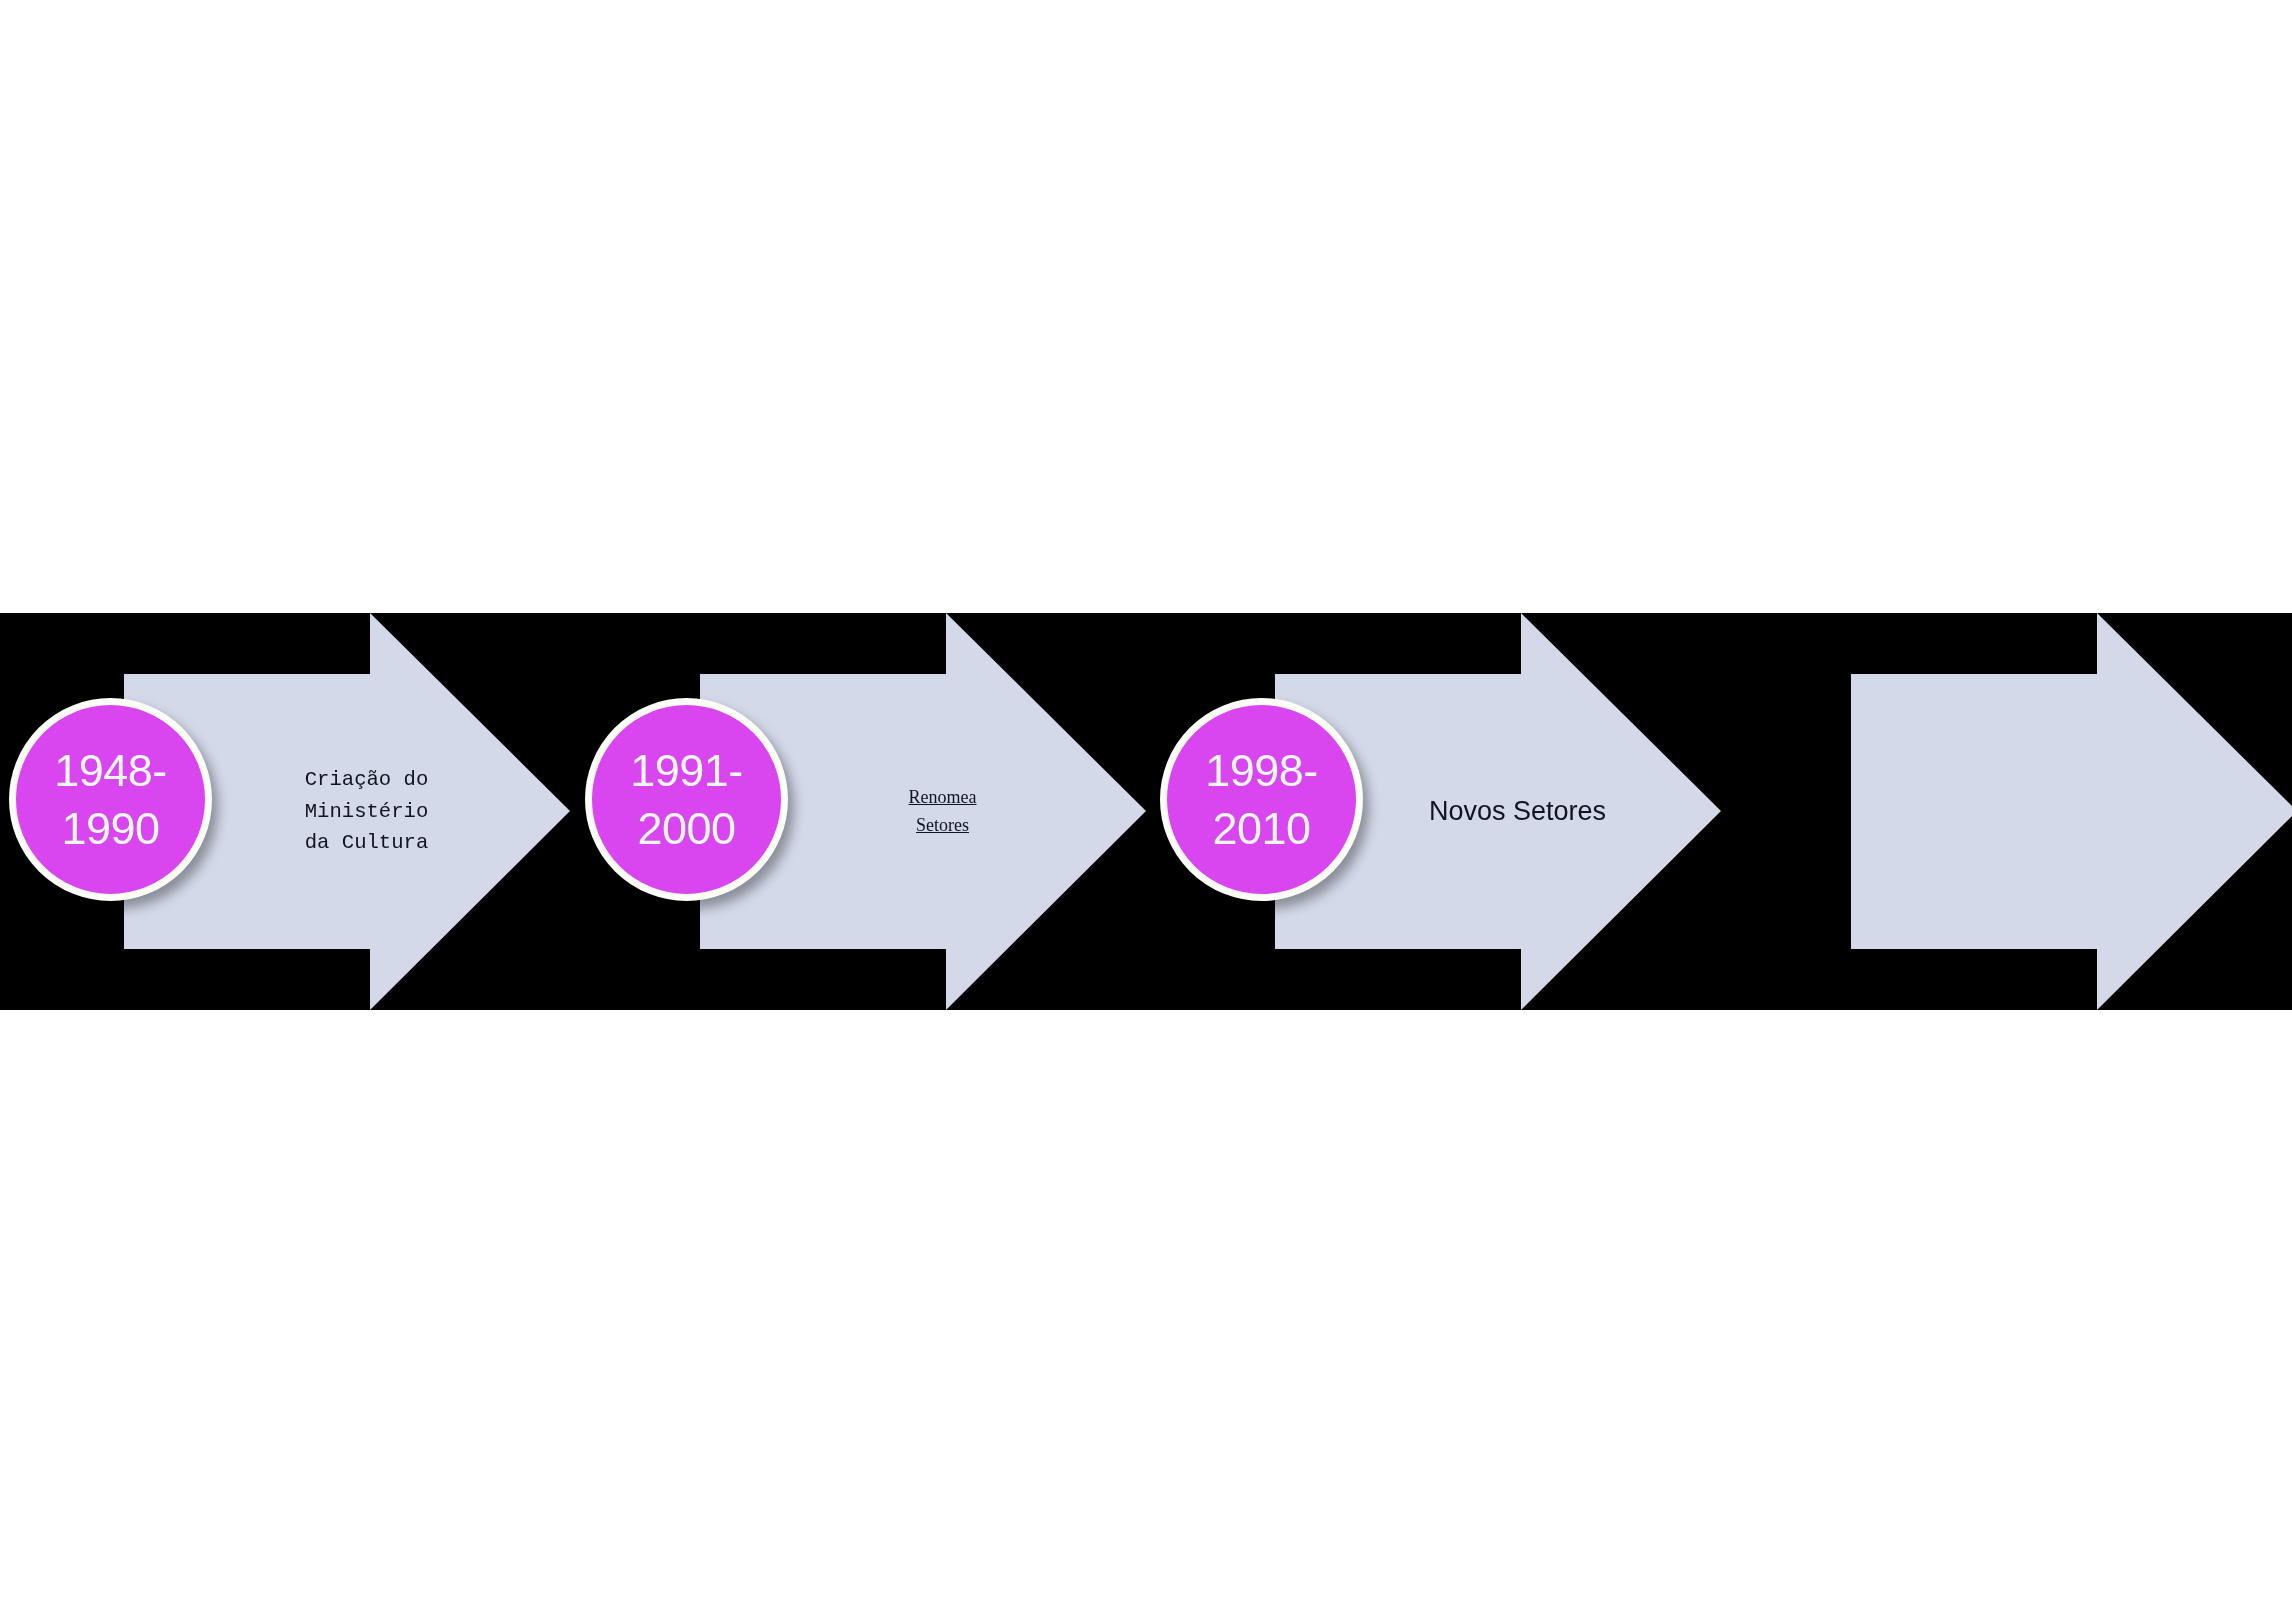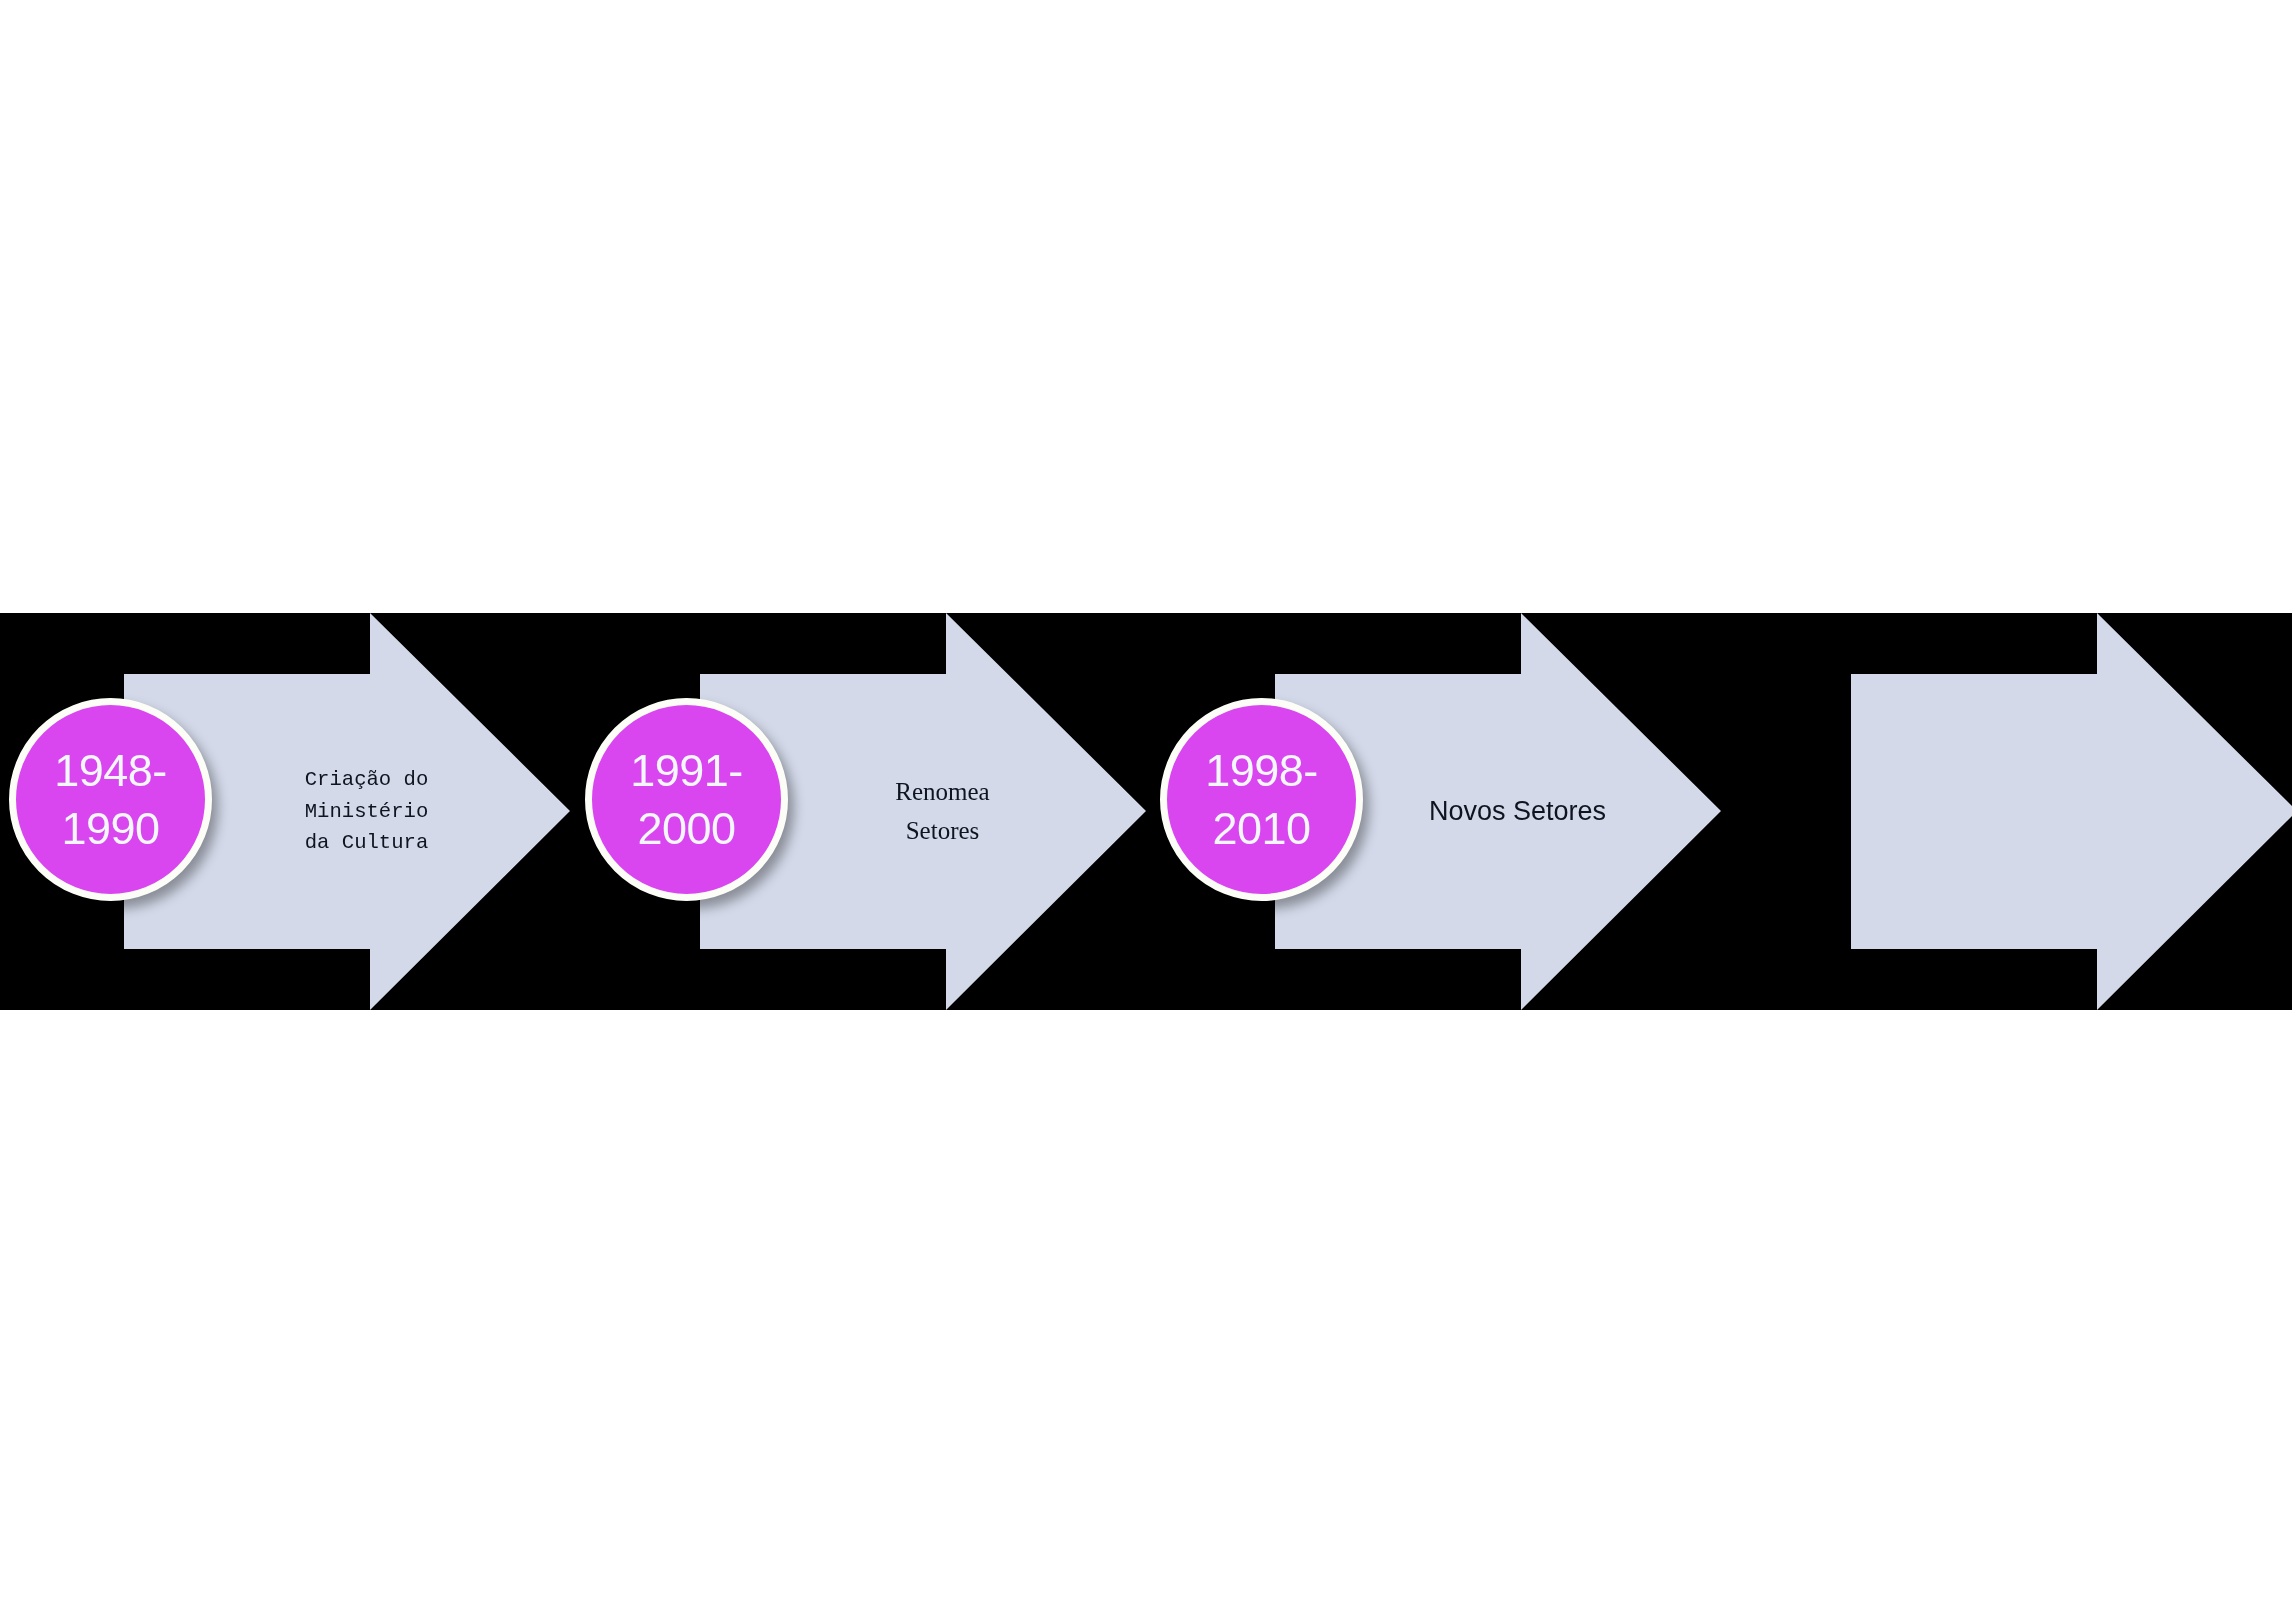--- a/index.html
+++ b/index.html
@@ -56,21 +56,21 @@
     align-items: center;
     justify-content: center;
     text-align: center;
     color: #0f1420;
     line-height: 1.55;
     white-space: pre-line;
     padding: 0 3.9px;
     box-sizing: border-box;
   }
   .cap-sans  { font-family: Liberation Mono, monospace;  font-size: 20.6px; }
-  .cap-serif { font-family: "Liberation Serif", serif;      font-size: 25px; }
+  .cap-serif { font-family: "Liberation Serif", serif;      font-size: 18px; text-decoration: underline; }
   .cap-sans-lg { font-family: "Liberation Sans", sans-serif; font-size: 27px; }
 
   
   .year-bubble {
     position: absolute;
     left: -115px;
     top: 85px;
     width: 203px;
     height: 203px;
     border-radius: 50%;

